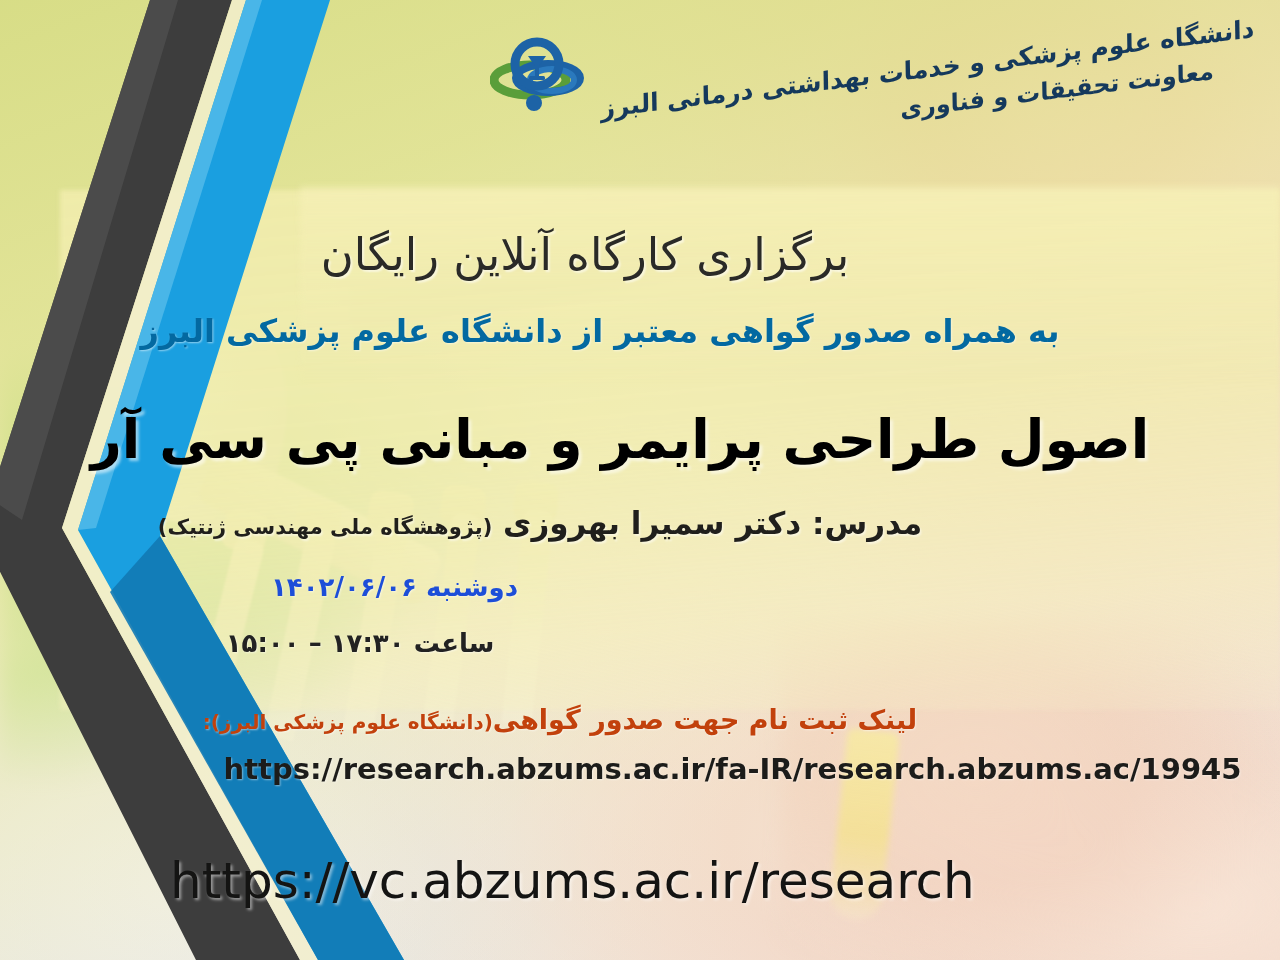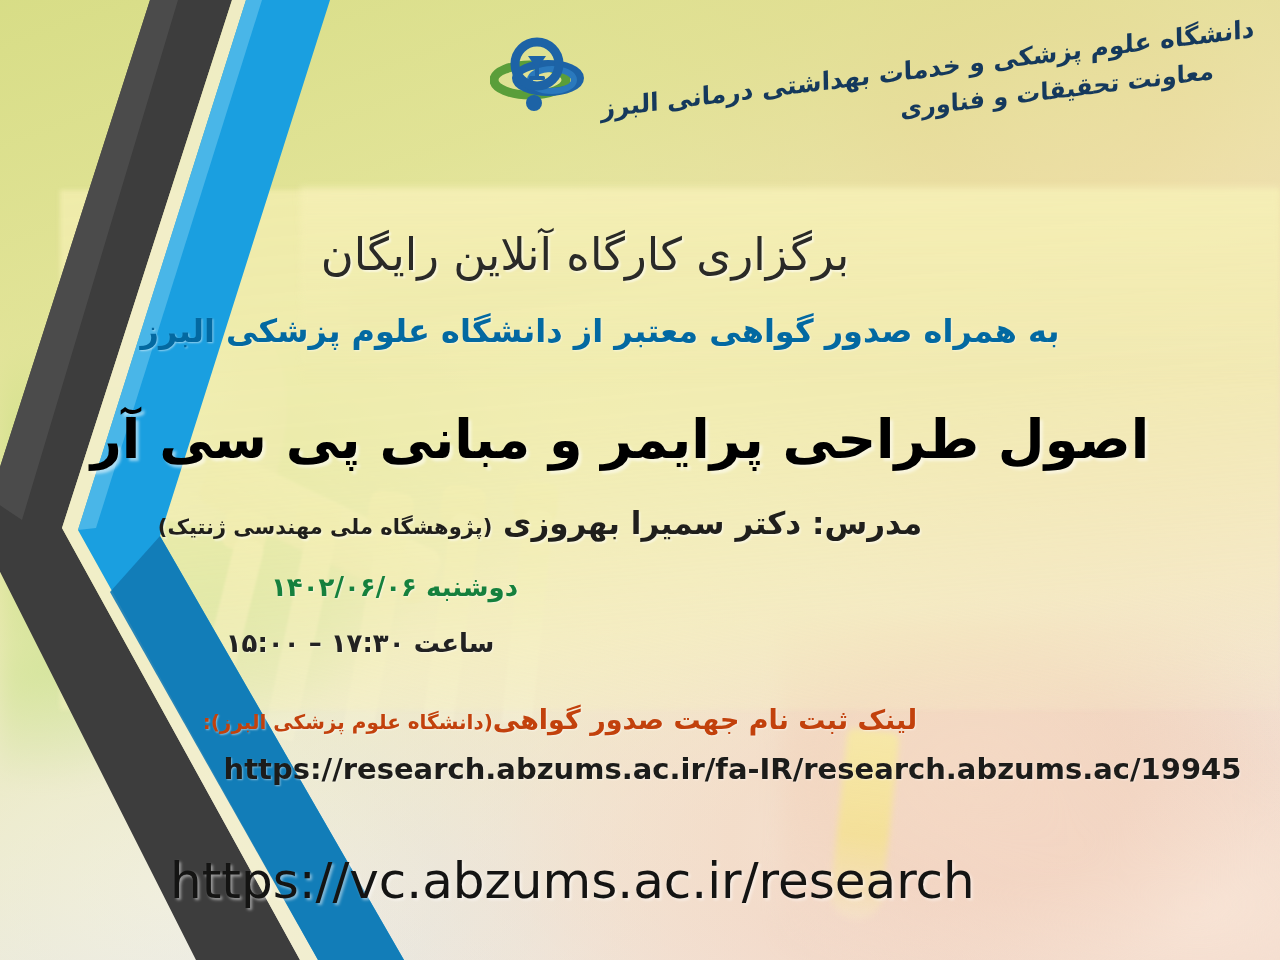--- a/index.html
+++ b/index.html
@@ -171,21 +171,21 @@
   }
   .l-teacher {
     top: 505px; right: 0; left: 0;
     font-size: 31px; font-weight: 700; color: #201f1c;
     text-shadow: 1.5px 1.5px 2px rgba(255,255,255,0.5);
     padding-right: 200px;
   }
   .l-teacher .affil { font-size: 21px; font-weight: 700; }
   .l-date {
     top: 572px; right: 0; left: 0;
-    font-size: 26px; font-weight: 700; color: #15803d;
+    font-size: 26px; font-weight: 700; color: #1d4ed8;
     text-shadow: 1px 1px 2px rgba(255,255,255,0.5);
     padding-right: 520px; letter-spacing: 1px; padding-left: 29px;
   }
   .l-time {
     top: 628px; right: 0; left: 0;
     font-size: 26px; font-weight: 700; color: #222;
     text-shadow: 1px 1px 2px rgba(255,255,255,0.5);
     padding-right: 560px; letter-spacing: 1px;
   }
   .l-reg-label {

